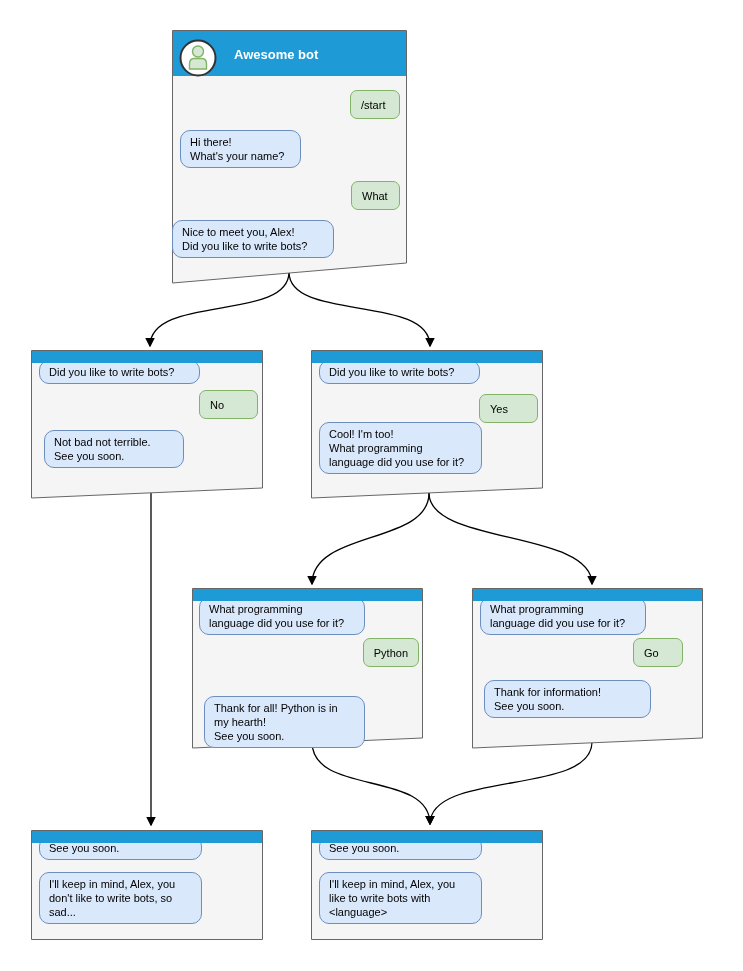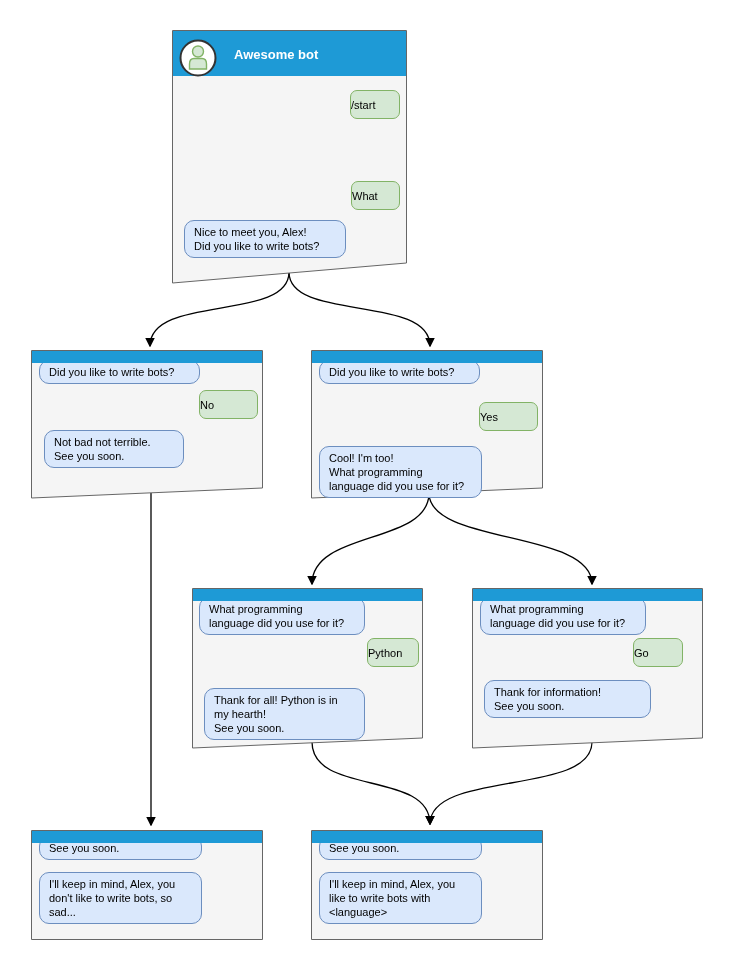--- a/index.html
+++ b/index.html
@@ -29,21 +29,21 @@
     font-size:11px; line-height:14px; color:#000000;
     white-space:pre-line; box-sizing:border-box;
   }
   .bot {
     background:#DAE8FC; border:1px solid #6C8EBF;
     border-radius:10px; padding:4px 9px;
   }
   .user {
     background:#D5E8D4; border:1px solid #82B366;
     border-radius:7px; height:29px;
-    display:flex; align-items:center; padding:0 0;
+    display:flex; align-items:center; padding:0 10px;
   }
 </style>
 </head>
 <body>
 
 <div class="canvas">
 
   <svg class="connectors" width="743" height="971" viewBox="0 0 743 971">
     <defs>
       <marker id="arrow" viewBox="0 0 10 10" refX="8.5" refY="5" markerWidth="7.5" markerHeight="7.5" orient="auto">
@@ -67,57 +67,59 @@
     </svg>
     <div class="titlebar" style="width:233px">
       <svg class="avatar" width="38" height="38">
         <circle cx="19" cy="19" r="17.5" fill="#ffffff" stroke="#333333" stroke-width="2"></circle>
         <circle cx="19" cy="12.5" r="5.5" fill="#D5E8D4" stroke="#82B366" stroke-width="1.4"></circle>
         <path d="M10.5,30 L10.5,25 Q10.5,19.5 15,19.5 L23,19.5 Q27.5,19.5 27.5,25 L27.5,30 Z" fill="#D5E8D4" stroke="#82B366" stroke-width="1.4"></path>
       </svg>
       <span class="title">Awesome bot</span>
     </div>
     <div class="bubble user" style="right:7px;top:60px;min-width:50px">/start</div>
+    <div class="bubble bot" style="left:8px;top:100px;width:121px">Hi there!
+What's your name?</div>
     <div class="bubble user" style="right:7px;top:151px;min-width:49px">What</div>
-    <div class="bubble bot" style="left:12px;top:190px;width:162px">Nice to meet you, Alex!
+    <div class="bubble bot" style="left:0;top:190px;width:162px">Nice to meet you, Alex!
 Did you like to write bots?</div>
   </div>
 
   <div class="window" style="left:31px;top:350px;width:232px;height:148px">
     <svg class="frame" width="233" height="149">
       <polygon points="0.5,0.5 231.5,0.5 231.5,138 0.5,148" fill="#F5F5F5" stroke="#666666" stroke-width="1"></polygon>
     </svg>
     <div class="strip" style="width:230px"></div>
     <div class="bubble bot" style="left:8px;top:10px;width:161px">Did you like to write bots?</div>
     <div class="bubble user" style="right:5px;top:40px;min-width:59px">No</div>
     <div class="bubble bot" style="left:13px;top:80px;width:140px">Not bad not terrible.
 See you soon.</div>
   </div>
 
   <div class="window" style="left:311px;top:350px;width:232px;height:148px">
     <svg class="frame" width="233" height="149">
       <polygon points="0.5,0.5 231.5,0.5 231.5,138 0.5,148" fill="#F5F5F5" stroke="#666666" stroke-width="1"></polygon>
     </svg>
     <div class="strip" style="width:230px"></div>
     <div class="bubble bot" style="left:8px;top:10px;width:161px">Did you like to write bots?</div>
-    <div class="bubble user" style="right:5px;top:52px;min-width:59px">Yes</div>
-    <div class="bubble bot" style="left:8px;top:96px;width:163px">Cool! I'm too!
+    <div class="bubble user" style="right:5px;top:44px;min-width:59px">Yes</div>
+    <div class="bubble bot" style="left:8px;top:72px;width:163px">Cool! I'm too!
 What programming
 language did you use for it?</div>
   </div>
 
   <div class="window" style="left:192px;top:588px;width:231px;height:160px">
     <svg class="frame" width="232" height="161">
       <polygon points="0.5,0.5 230.5,0.5 230.5,150 0.5,160" fill="#F5F5F5" stroke="#666666" stroke-width="1"></polygon>
     </svg>
     <div class="strip" style="width:229px"></div>
     <div class="bubble bot" style="left:7px;top:9px;width:166px">What programming
 language did you use for it?</div>
     <div class="bubble user" style="right:4px;top:50px;min-width:52px">Python</div>
-    <div class="bubble bot" style="left:12px;top:100px;width:161px">Thank for all! Python is in
+    <div class="bubble bot" style="left:12px;top:108px;width:161px">Thank for all! Python is in
 my hearth!
 See you soon.</div>
   </div>
 
   <div class="window" style="left:472px;top:588px;width:231px;height:160px">
     <svg class="frame" width="232" height="161">
       <polygon points="0.5,0.5 230.5,0.5 230.5,150 0.5,160" fill="#F5F5F5" stroke="#666666" stroke-width="1"></polygon>
     </svg>
     <div class="strip" style="width:229px"></div>
     <div class="bubble bot" style="left:8px;top:9px;width:166px">What programming

